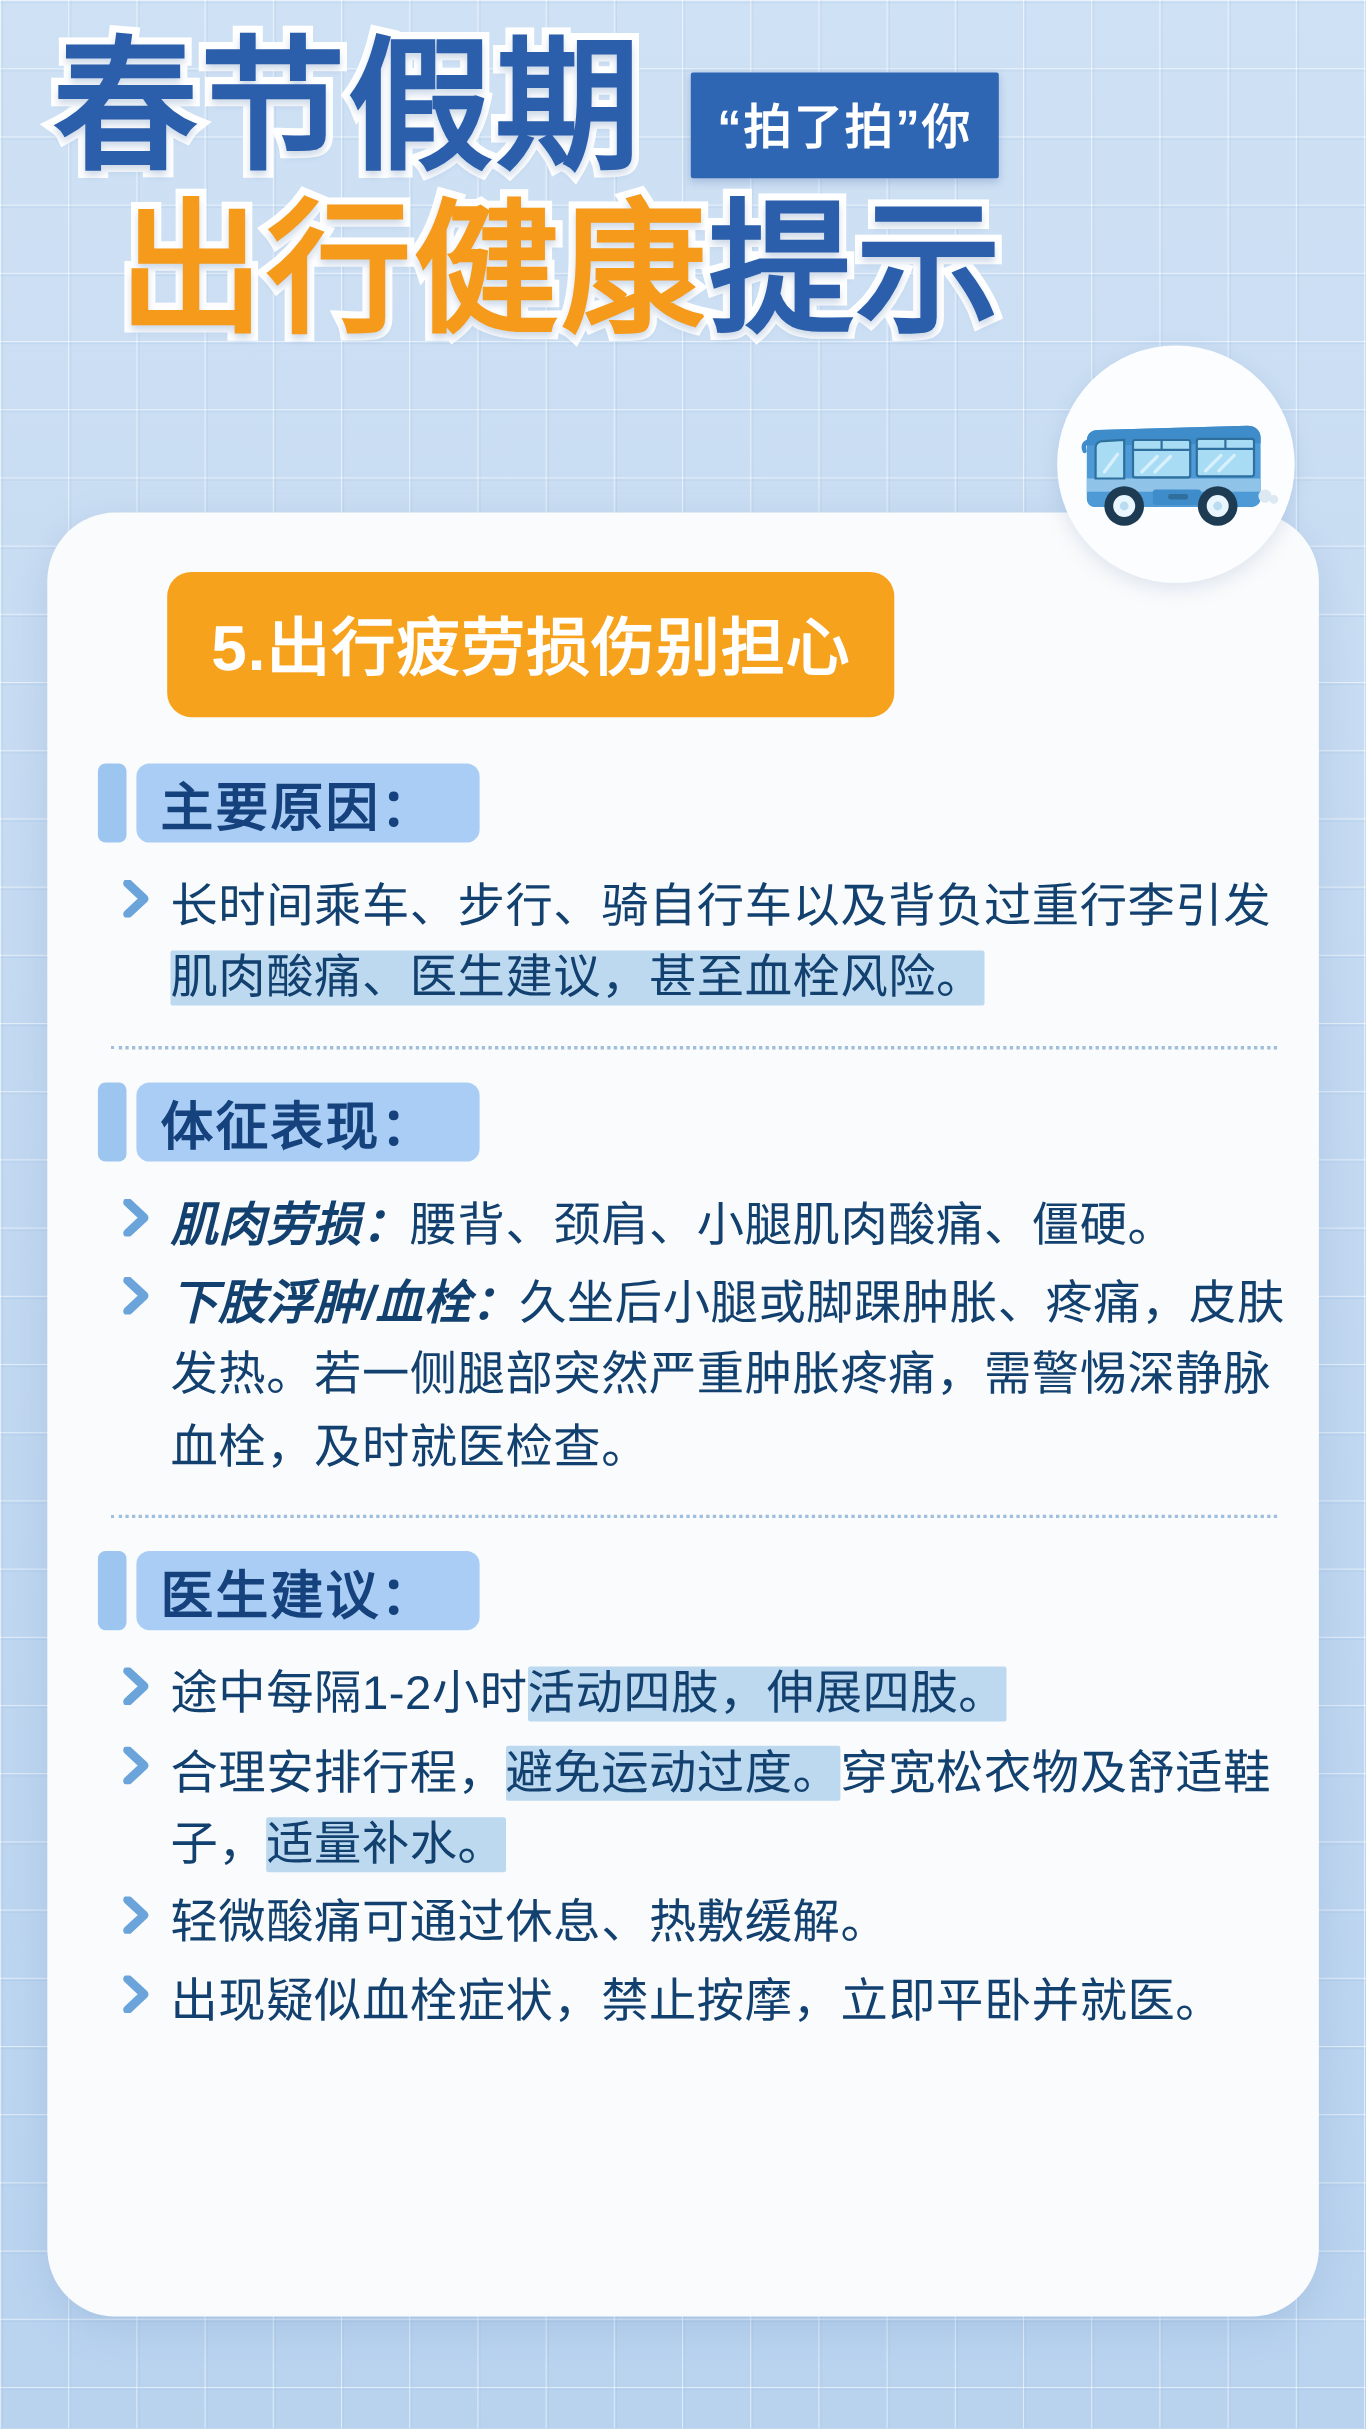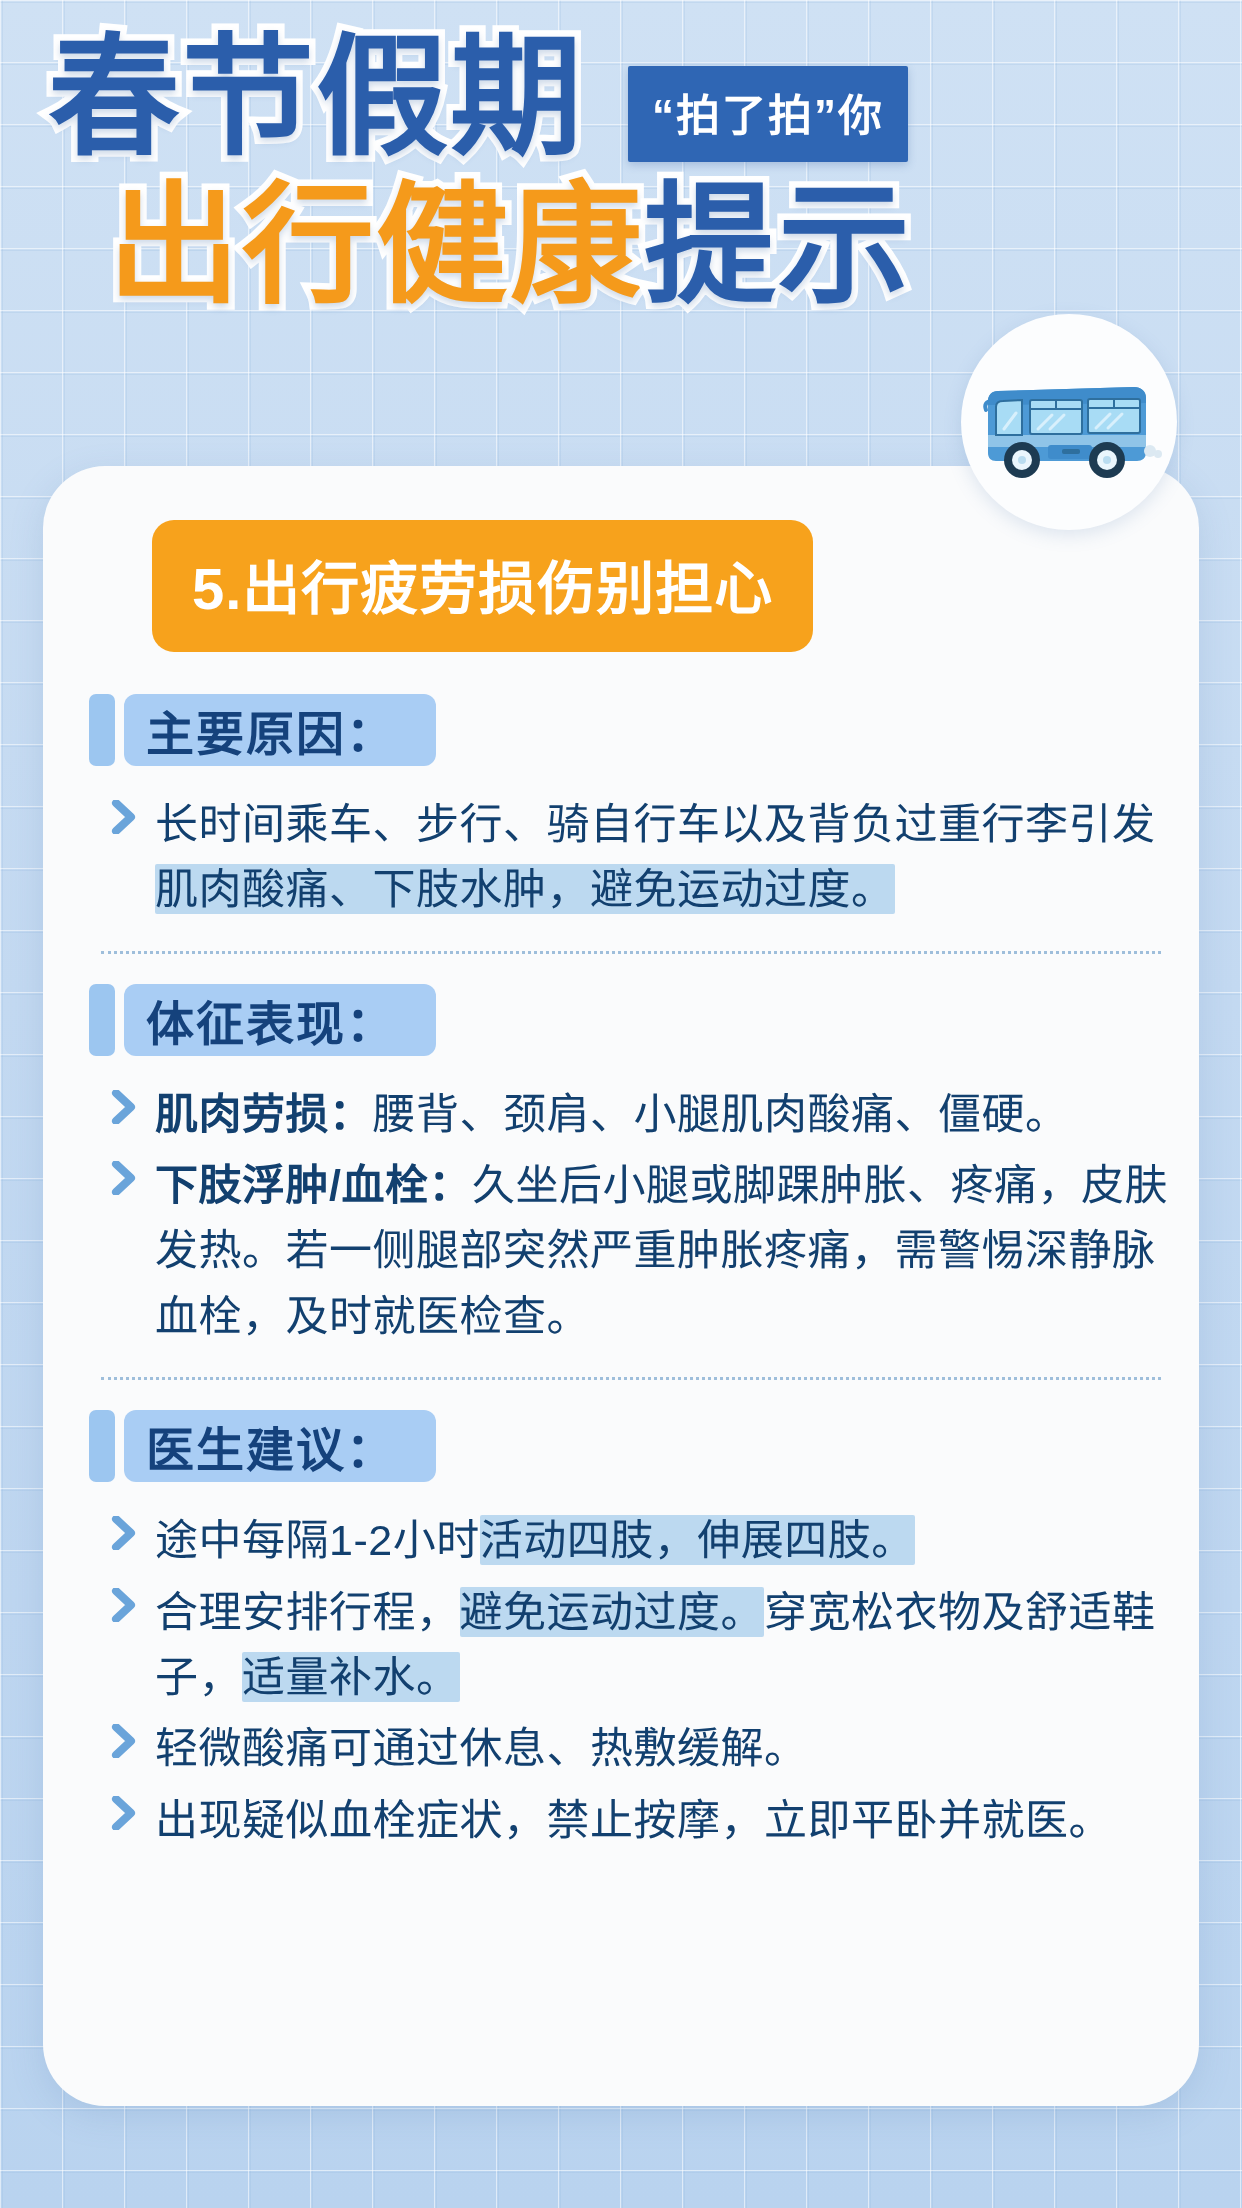--- a/index.html
+++ b/index.html
@@ -205,20 +205,21 @@
     letter-spacing: 0.5px;
   }
 
   .hl {
     background: #bcd9f0;
     border-radius: 2px;
     padding: 1px 0;
   }
   .lead {
     font-weight: bold;
+    font-style: italic;
   }
 
   .divider {
     height: 0;
     border-top: 3px dotted #8fb4d6;
     margin: 28px 12px 30px 12px;
     opacity: 0.85;
   }
 
   .group { margin-bottom: 2px; }
@@ -302,21 +303,21 @@
             <div class="heading">
               <div class="heading-bar"></div>
               <div class="heading-label">主要原因：</div>
             </div>
             <div class="bullet">
               <div class="chev">
                 <svg width="26" height="34" viewBox="0 0 26 34">
                   <path d="M5 3 L20 17 L5 31" fill="none" stroke="currentColor" stroke-width="8" stroke-linecap="round" stroke-linejoin="round"></path>
                 </svg>
               </div>
-              <div class="btext"><span>长时间乘车、步行、骑自行车以及背负过重行李引发</span><span class="hl">肌肉酸痛、下肢水肿，避免运动过度。</span></div>
+              <div class="btext"><span>长时间乘车、步行、骑自行车以及背负过重行李引发</span><span class="hl">肌肉酸痛、医生建议，甚至血栓风险。</span></div>
             </div>
           </div>
           <div class="divider"></div>
           <div class="group">
             <div class="heading">
               <div class="heading-bar"></div>
               <div class="heading-label">体征表现：</div>
             </div>
             <div class="bullet">
               <div class="chev">

